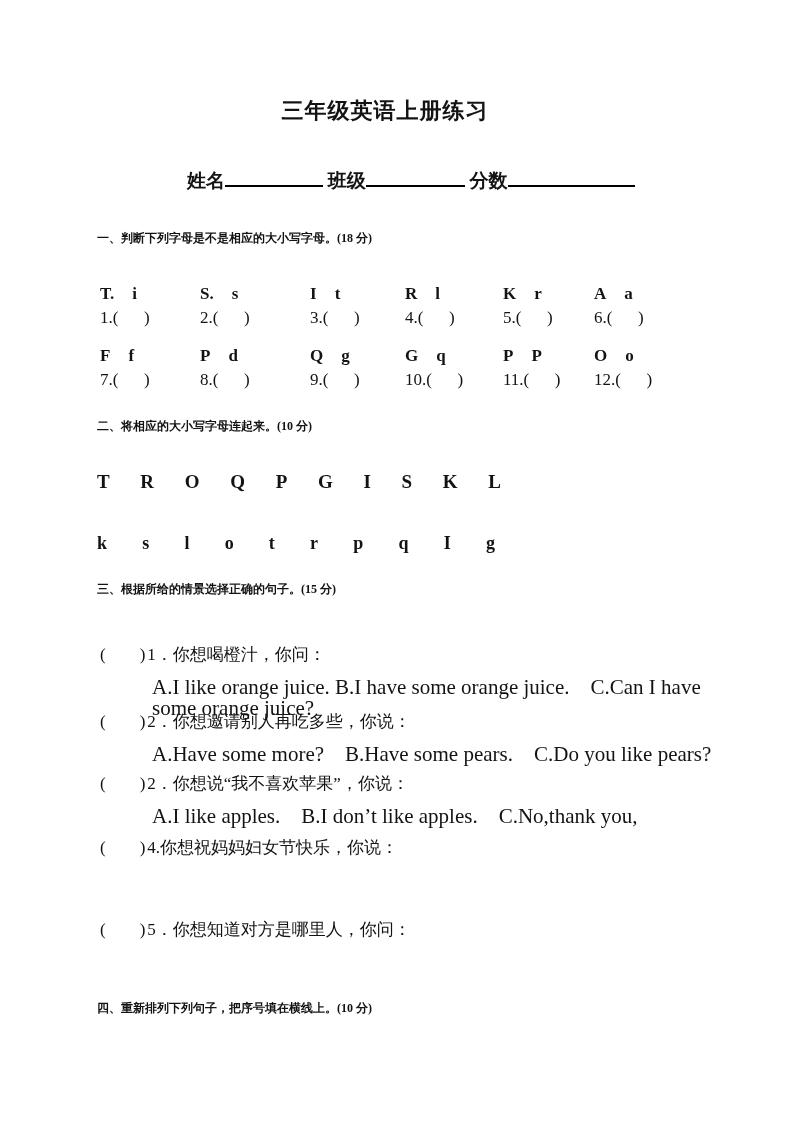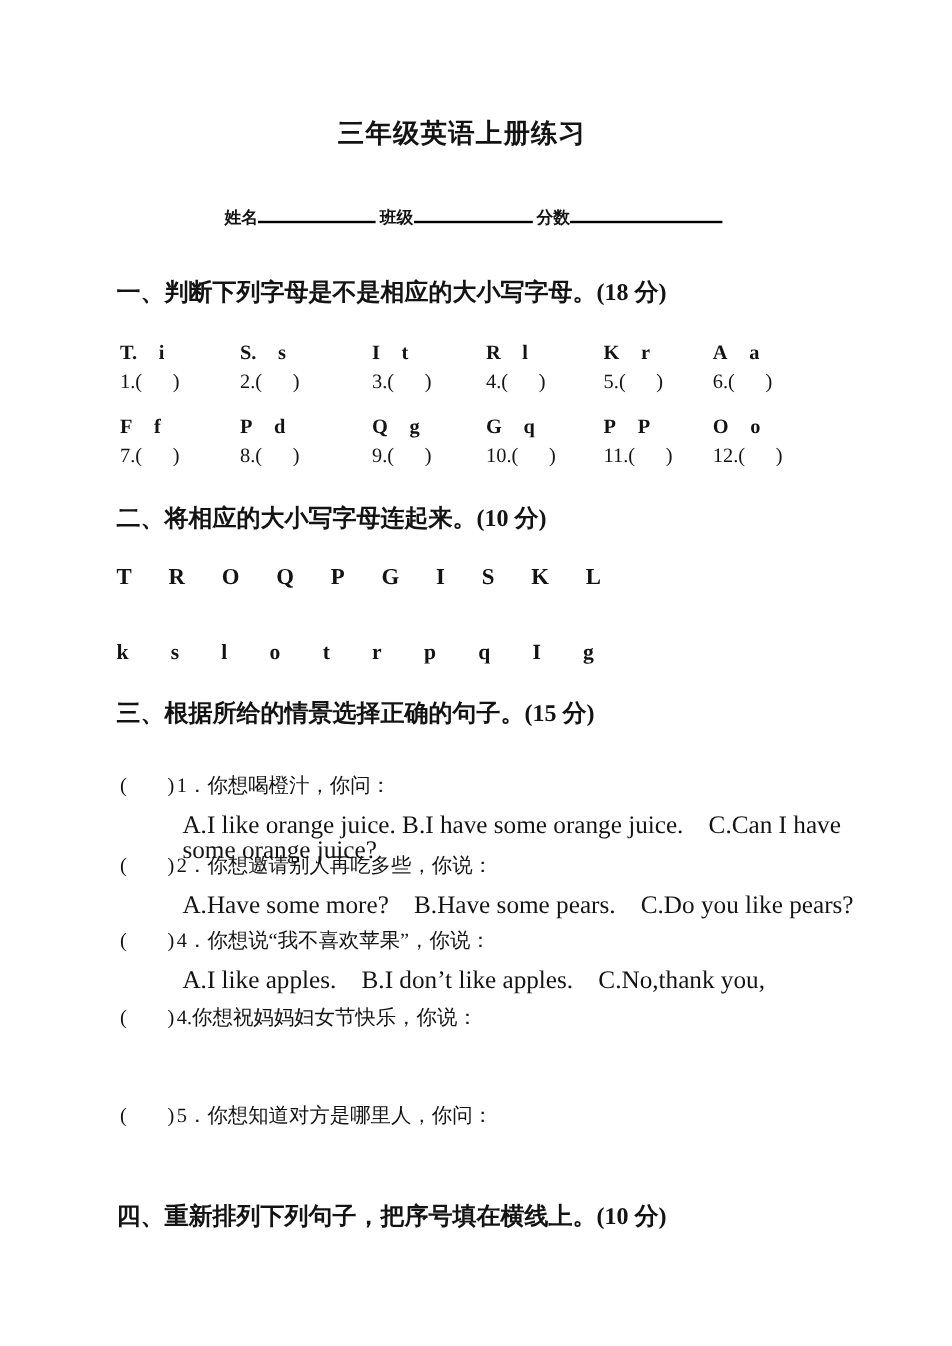--- a/index.html
+++ b/index.html
@@ -15,36 +15,36 @@
 
   .title {
     position:absolute; top:96px; left:0; width:770px;
     margin:0; text-align:center;
     font-size:22px; font-weight:bold;
     letter-spacing:1px;
   }
 
   .meta {
     position:absolute; top:168px; left:187px;
-    font-size:14px; font-weight:bold;
+    font-size:19px; font-weight:bold;
     white-space:nowrap;
   }
   .blank {
     display:inline-block;
     border-bottom:2px solid #000;
     height:16px;
     vertical-align:baseline;
   }
   .blank.w1 { width:98px; }
   .blank.w2 { width:99px; }
   .blank.w3 { width:127px; }
 
   .heading {
     position:absolute; left:97px; margin:0;
-    font-size:20px; font-weight:bold;
+    font-size:12px; font-weight:bold;
     white-space:pre-wrap;
   }
   #s1h { top:230px; }
   #s2h { top:418px; }
   #s3h { top:581px; }
   #s4h { top:1000px; }
 
   .letter-row {
     position:absolute; left:100px; width:620px;
     display:flex;
@@ -180,21 +180,21 @@
     <div class="q-line">
       <span class="q-bracket">(        )</span>
       <span>2．你想邀请别人再吃多些，你说：</span>
     </div>
     <div class="q-opts">A.Have some more?    B.Have some pears.    C.Do you like pears?</div>
   </div>
 
   <div class="question" id="q3">
     <div class="q-line">
       <span class="q-bracket">(        )</span>
-      <span>4．你想说“我不喜欢苹果”，你说：</span>
+      <span>2．你想说“我不喜欢苹果”，你说：</span>
     </div>
     <div class="q-opts">A.I like apples.    B.I don’t like apples.    C.No,thank you,</div>
   </div>
 
   <div class="question" id="q4">
     <div class="q-line">
       <span class="q-bracket">(        )</span>
       <span>4.你想祝妈妈妇女节快乐，你说：</span>
     </div>
   </div>

